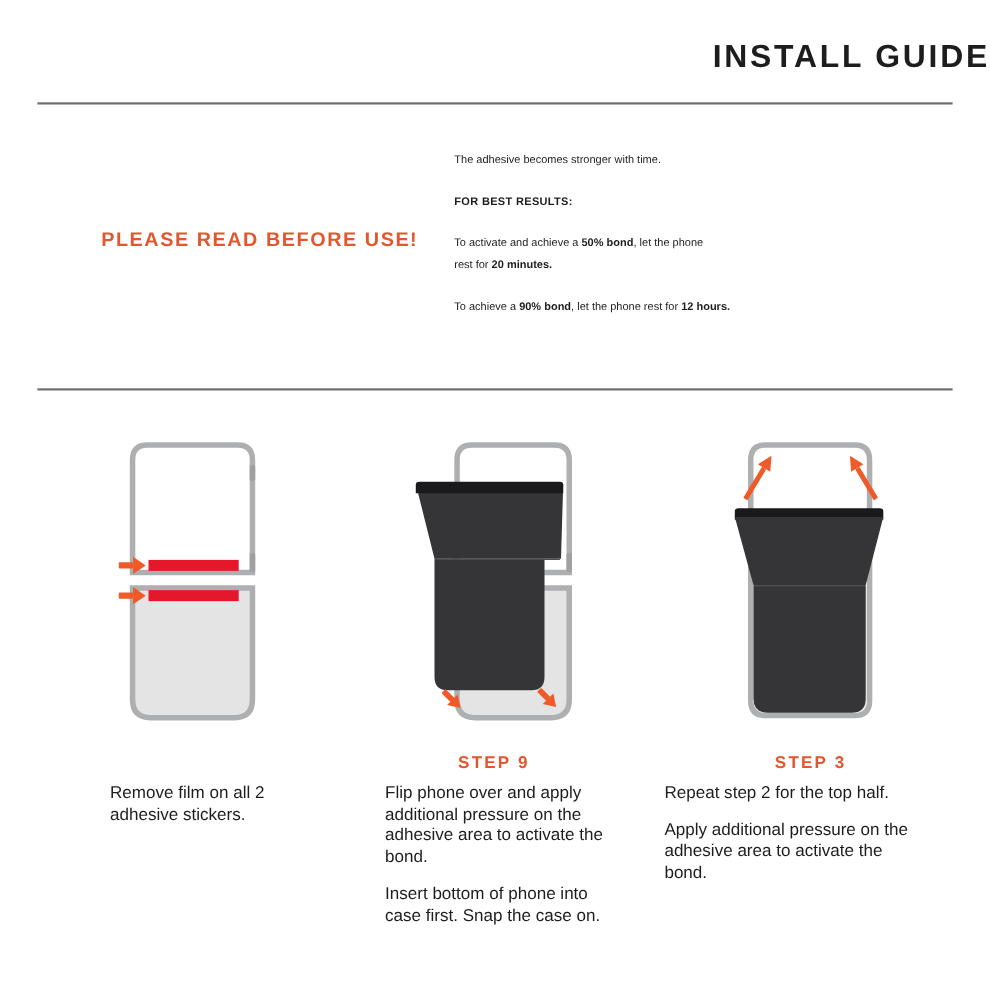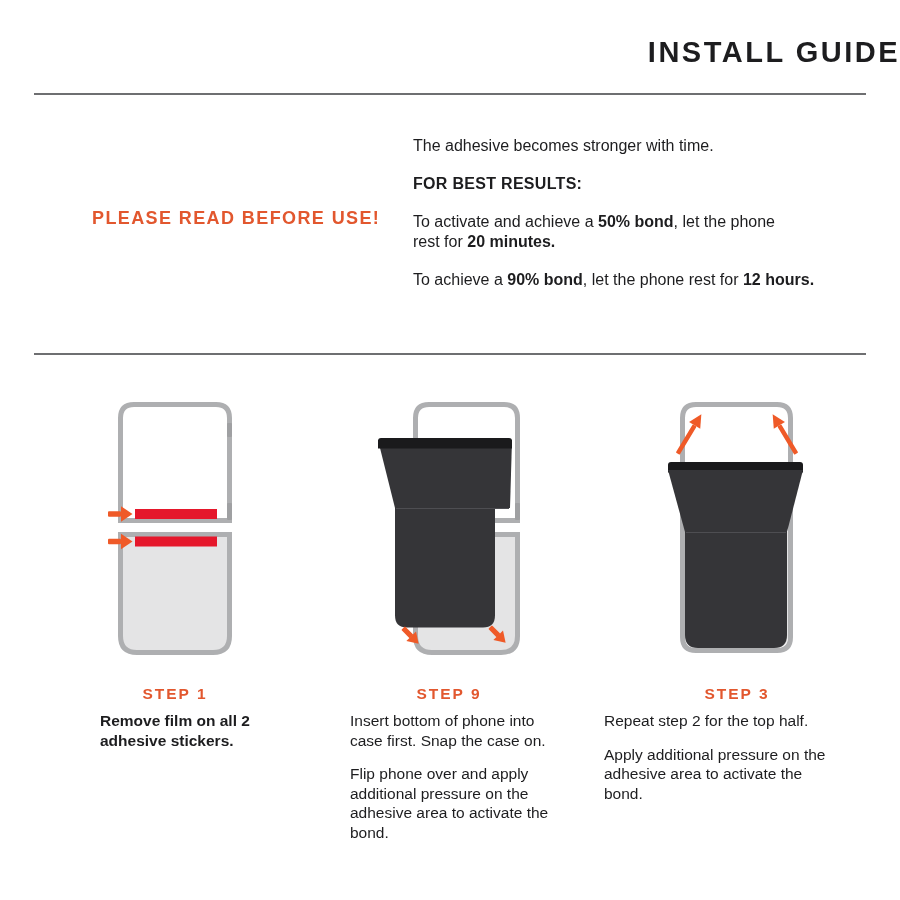--- a/index.html
+++ b/index.html
@@ -11,33 +11,33 @@
     position:absolute;top:36px;left:0;width:100%;margin:0;text-align:right;
     font-size:29px;font-weight:bold;letter-spacing:2.5px;color:var(--text-dark,#1a1a1c);
   }
   .rule{position:absolute;left:34px;width:832px;height:2px;background:var(--divider-gray,#6e6f71);}
   .rule1{top:93px;}
   .rule2{top:353px;}
   .warning{
     position:absolute;left:92px;top:208px;
     color:var(--accent-orange,#e2572e);font-weight:bold;font-size:18px;letter-spacing:1.4px;
   }
-  .intro-right{position:absolute;left:413px;top:136px;width:460px;font-size:16px;line-height:20px;}
+  .intro-right{position:absolute;left:413px;top:136px;width:460px;font-size:10px;line-height:20px;}
   .intro-right p{margin:0 0 18px 0;}
   .intro-right .subhead{font-weight:bold;letter-spacing:.3px;}
   .step-label{
     position:absolute;top:685px;font-weight:bold;font-size:15.5px;letter-spacing:2px;
     color:var(--accent-orange,#e2572e);text-align:center;
   }
   .label1{left:75px;width:200px;}
   .label2{left:349px;width:200px;}
   .label3{left:637px;width:200px;}
   .step-text{position:absolute;top:711px;font-size:15.5px;line-height:19.5px;}
   .step-text p{margin:0 0 14px 0;}
-  .text1{left:100px;width:180px;font-weight:bold;}
+  .text1{left:100px;width:180px;}
   .text2{left:350px;width:200px;}
   .text3{left:604px;width:222px;}
   .illus{position:absolute;}
   
   .phone-stroke{fill:#fff;stroke:var(--phone-outline,#aeafb1);stroke-width:5;}
   .phone-grayfill{fill:var(--phone-fill,#e4e4e5);stroke:var(--phone-outline,#aeafb1);stroke-width:5;}
   .inner-gray{fill:var(--phone-fill,#e4e4e5);}
   .f-case{fill:var(--case-dark,#353538);}
   .f-rim{fill:var(--case-rim,#1a1a1c);}
   .f-red{fill:var(--adhesive-red,#e5172b);}
@@ -109,29 +109,28 @@
     <g transform="translate(34.5,39) rotate(-59)">
       <rect class="f-orange" x="-23" y="-2.25" width="33" height="4.5" rx="1"></rect>
       <polygon class="f-orange" points="10,-6.5 23,0 10,6.5"></polygon>
     </g>
     <g transform="translate(129.5,39) rotate(-121)">
       <rect class="f-orange" x="-23" y="-2.25" width="33" height="4.5" rx="1"></rect>
       <polygon class="f-orange" points="10,-6.5 23,0 10,6.5"></polygon>
     </g>
   </svg>
 
-  <div class="step-label label1">STEP 1</div>
   <div class="step-label label2">STEP 9</div>
   <div class="step-label label3">STEP 3</div>
 
   <div class="step-text text1">
     <p>Remove film on all 2 adhesive stickers.</p>
   </div>
   <div class="step-text text2">
+    <p>Flip phone over and apply additional pressure on the adhesive area to activate the bond.</p>
     <p>Insert bottom of phone into case first. Snap the case on.</p>
-    <p>Flip phone over and apply additional pressure on the adhesive area to activate the bond.</p>
   </div>
   <div class="step-text text3">
     <p>Repeat step 2 for the top half.</p>
     <p>Apply additional pressure on the adhesive area to activate the bond.</p>
   </div>
 
 </div>
 
 </body></html>

